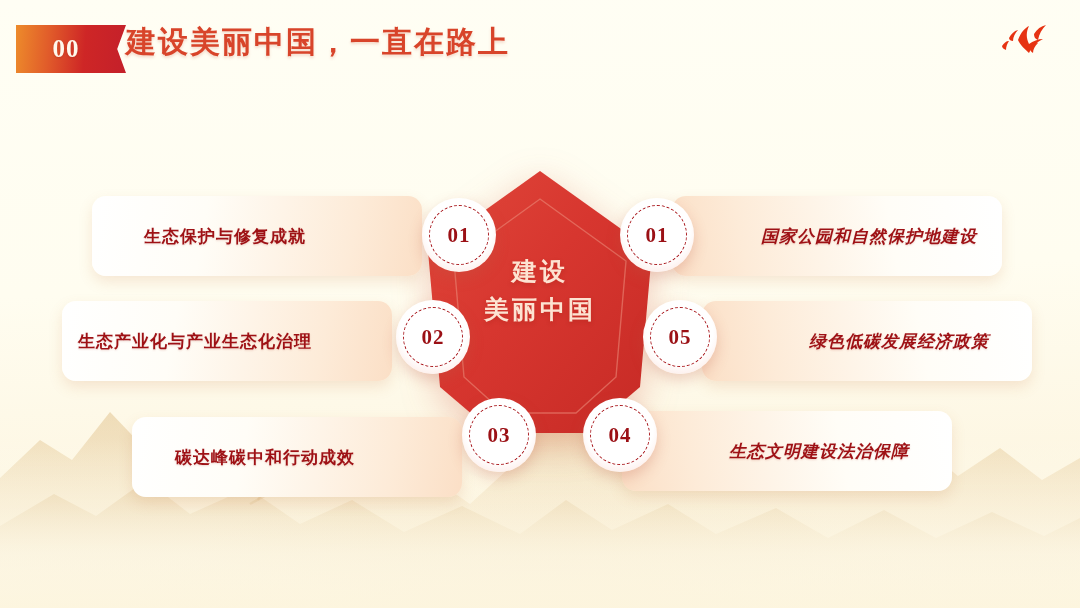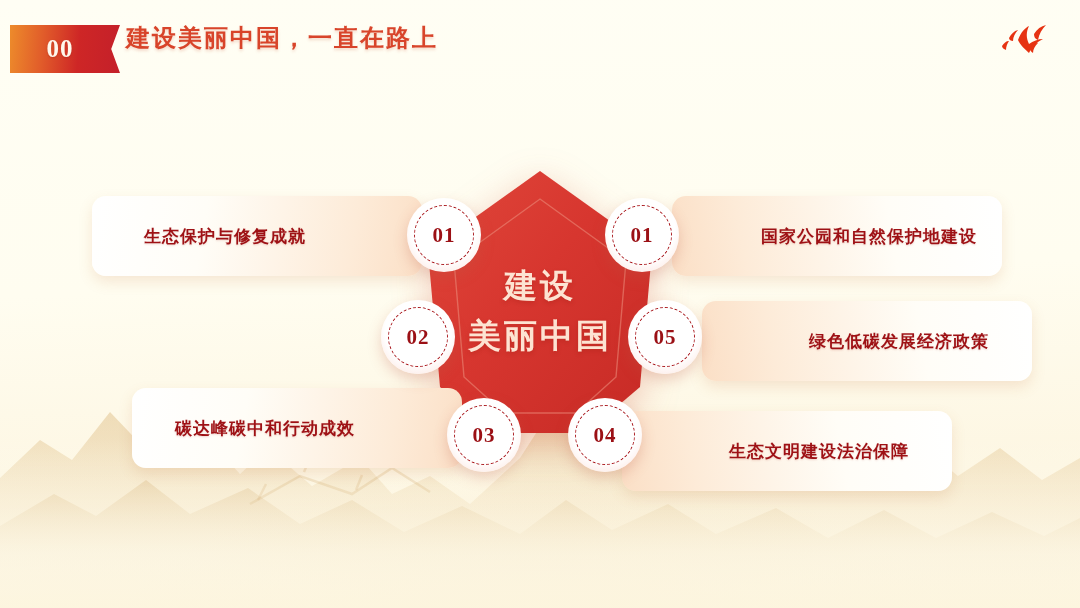--- a/index.html
+++ b/index.html
@@ -17,94 +17,95 @@
       radial-gradient(ellipse 420px 240px at 92% 116%, rgba(222,168,92,0.22) 0%, rgba(255,253,240,0) 70%),
       linear-gradient(178deg,#FFFEF4 0%,#FFFDF0 46%,#FDF6E2 78%,#FBF1D9 100%);
   }
 
   
   .bg-art{position:absolute;left:0;bottom:0;width:1080px;height:300px;pointer-events:none;}
 
   
   .header{position:absolute;left:0;top:0;width:1080px;height:100px;}
   .num-badge{
-    position:absolute;left:10px;top:25px;width:110px;height:48px;
+    position:absolute;left:16px;top:25px;width:110px;height:48px;
     background:linear-gradient(95deg,#ED8B2B 0%,#E15C2A 30%,#CE2626 62%,#C4202A 100%);
     clip-path:polygon(0 0,100% 0,92% 50%,100% 100%,0 100%);
     box-shadow:0 3px 8px rgba(180,50,30,0.22);
   }
   .num-badge span{
     position:absolute;left:0;top:0;width:100px;height:48px;
     display:flex;align-items:center;justify-content:center;
     color:#FFF8EC;font-size:25px;font-weight:700;letter-spacing:1px;
     font-family:"Liberation Serif","DejaVu Serif",serif;
     text-shadow:0 1px 2px rgba(120,20,10,0.25);
   }
   .title{
     position:absolute;left:126px;top:22px;
-    font-size:24px;font-weight:700;letter-spacing:2px;
+    font-size:30px;font-weight:700;letter-spacing:2px;
     color:#D8442A;
     font-family:"Liberation Serif","DejaVu Serif",serif;
     text-shadow:0 2px 3px rgba(200,80,50,0.22);
     white-space:nowrap;
   }
   .birds{position:absolute;right:20px;top:18px;width:72px;height:48px;}
 
   
   .hept-wrap{position:absolute;left:400px;top:165px;width:280px;height:278px;}
   .hept-shadow{position:absolute;inset:0;filter:drop-shadow(0 10px 18px rgba(200,70,45,0.28));}
   .center-text{
-    position:absolute;left:0;top:96px;width:280px;
+    position:absolute;left:0;top:88px;width:280px;
     text-align:center;line-height:1.52;
-    color:#FDE3D2;font-size:33px;font-weight:700;letter-spacing:3px;
+    color:#FDE3D2;font-size:25px;font-weight:700;letter-spacing:3px;
     font-family:"Liberation Serif","DejaVu Serif",serif;
     text-shadow:0 2px 4px rgba(150,25,15,0.28);
     pointer-events:none;
   }
   .center-text div{white-space:nowrap;}
 
   
   .links{position:absolute;left:0;top:0;width:1080px;height:608px;pointer-events:none;}
 
   
   .card{
     position:absolute;height:80px;border-radius:14px;
     display:flex;align-items:center;
     box-shadow:0 6px 14px rgba(203,124,72,0.17);
   }
   .card.left{
     background:linear-gradient(100deg,#FFFFFF 0%,#FFFDF7 34%,#FDEBD8 78%,#FBDFC6 100%);
   }
   .card.right{
     background:linear-gradient(260deg,#FFFFFF 0%,#FFFDF7 34%,#FDEBD8 78%,#FBDFC6 100%);
+    font-style:italic;
   }
   .card .label{
     width:100%;text-align:center;
     font-size:17px;font-weight:700;letter-spacing:1px;
     color:#9E1115;
     font-family:"Liberation Serif","DejaVu Serif",serif;
     text-shadow:0 1px 2px rgba(160,40,30,0.18);
     white-space:nowrap;
   }
   .card.left  .label{padding-right:64px;}
   .card.right .label{padding-left:64px;}
 
   .c1{left:92px; top:196px; width:330px;}
   .c2{left:62px; top:301px; width:330px;}
-  .c3{left:132px;top:388px; width:330px;}
+  .c3{left:132px;top:417px; width:330px;}
   .c6{left:672px;top:196px; width:330px;}
   .c5{left:702px;top:301px; width:330px;}
   .c4{left:622px;top:411px; width:330px;}
 
   
   .bubble{
     position:absolute;width:74px;height:74px;border-radius:50%;
     background:radial-gradient(circle at 50% 42%,#FFFFFF 58%,#FDEFEC 78%,#F6D8D4 100%);
     box-shadow:0 6px 14px rgba(190,90,70,0.26);
-    display:flex;align-items:center;justify-content:center;
+    display:flex;align-items:center;justify-content:center;margin-left:15px;
   }
   .bubble::after{
     content:"";position:absolute;left:7px;top:7px;right:7px;bottom:7px;
     border-radius:50%;border:1.6px dashed #A8161B;
   }
   .bubble span{
     position:relative;z-index:2;
     font-size:21px;font-weight:700;color:#9B1015;letter-spacing:1px;
     font-family:"Liberation Serif","DejaVu Serif",serif;
   }
@@ -185,20 +186,23 @@
     </svg>
     <div class="center-text">
       <div>建设</div>
       <div>美丽中国</div>
     </div>
   </div>
 
   <div class="card left c1">
     <div class="label">生态保护与修复成就</div>
   </div>
+  <div class="card left c2">
+    <div class="label">生态产业化与产业生态化治理</div>
+  </div>
   <div class="card left c3">
     <div class="label">碳达峰碳中和行动成效</div>
   </div>
   <div class="card right c5">
     <div class="label">绿色低碳发展经济政策</div>
   </div>
   <div class="card right c4">
     <div class="label">生态文明建设法治保障</div>
   </div>
   <div class="card right c6">

